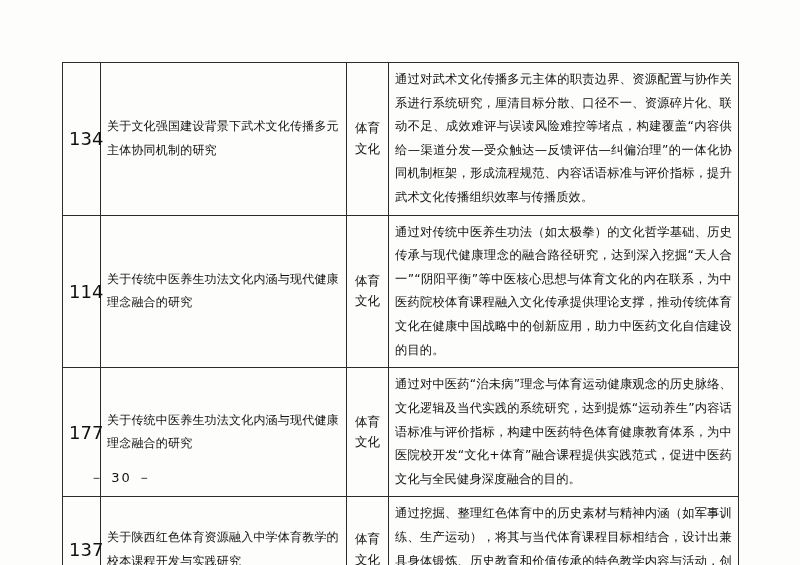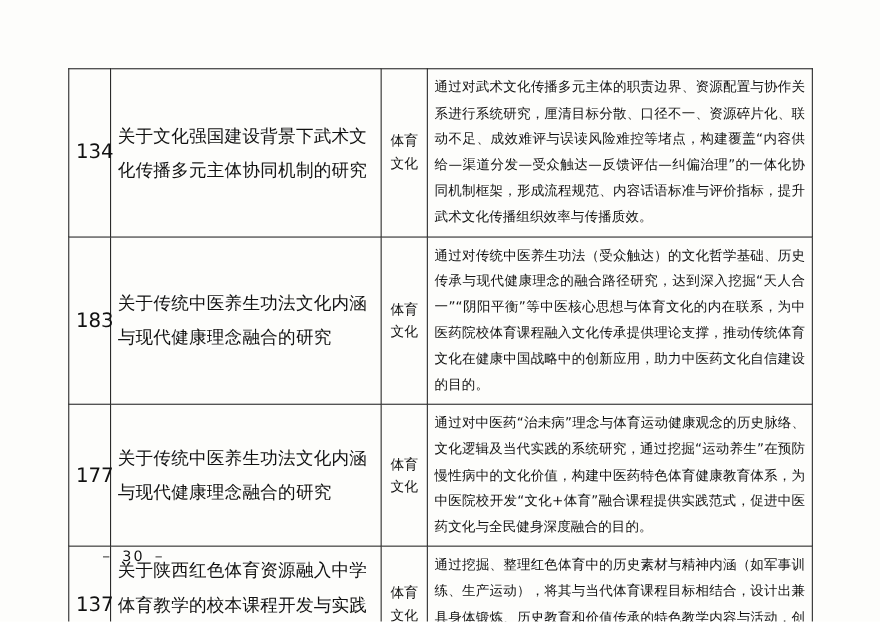--- a/index.html
+++ b/index.html
@@ -39,21 +39,21 @@
     box-sizing: border-box;
   }
   td.col-num {
     width: 38px;
     text-align: center;
     font-size: 18px;
     color: #111;
   }
   td.col-title {
     width: 246px;
-    font-size: 16px;
+    font-size: 12px;
     line-height: 1.95;
     letter-spacing: 0.2px;
     color: #111;
     padding-left: 8px;
     padding-right: 6px;
   }
   td.col-cat {
     width: 42px;
     text-align: center;
     font-size: 12.5px;
@@ -73,21 +73,21 @@
     padding-left: 8px;
     padding-right: 8px;
     margin-top: 20px;
   }
   .cat-line {
     display: block;
   }
   .page-number {
     position: absolute;
     left: 90px;
-    top: 497px;
+    top: 469px;
     font-size: 13px;
     letter-spacing: 2px;
     color: #111;
   }
 </style>
 </head>
 <body>
 
 <div class="page">
 
@@ -97,36 +97,36 @@
         <tr>
           <td class="col-num">134</td>
           <td class="col-title">关于文化强国建设背景下武术文化传播多元主体协同机制的研究</td>
           <td class="col-cat">
             <span class="cat-line">体育</span>
             <span class="cat-line">文化</span>
           </td>
           <td class="col-desc">通过对武术文化传播多元主体的职责边界、资源配置与协作关系进行系统研究，厘清目标分散、口径不一、资源碎片化、联动不足、成效难评与误读风险难控等堵点，构建覆盖“内容供给—渠道分发—受众触达—反馈评估—纠偏治理”的一体化协同机制框架，形成流程规范、内容话语标准与评价指标，提升武术文化传播组织效率与传播质效。</td>
         </tr>
         <tr>
-          <td class="col-num">183</td>
+          <td class="col-num">114</td>
           <td class="col-title">关于传统中医养生功法文化内涵与现代健康理念融合的研究</td>
           <td class="col-cat">
             <span class="cat-line">体育</span>
             <span class="cat-line">文化</span>
           </td>
-          <td class="col-desc">通过对传统中医养生功法（受众触达）的文化哲学基础、历史传承与现代健康理念的融合路径研究，达到深入挖掘“天人合一”“阴阳平衡”等中医核心思想与体育文化的内在联系，为中医药院校体育课程融入文化传承提供理论支撑，推动传统体育文化在健康中国战略中的创新应用，助力中医药文化自信建设的目的。</td>
+          <td class="col-desc">通过对传统中医养生功法（如太极拳）的文化哲学基础、历史传承与现代健康理念的融合路径研究，达到深入挖掘“天人合一”“阴阳平衡”等中医核心思想与体育文化的内在联系，为中医药院校体育课程融入文化传承提供理论支撑，推动传统体育文化在健康中国战略中的创新应用，助力中医药文化自信建设的目的。</td>
         </tr>
         <tr>
           <td class="col-num">177</td>
           <td class="col-title">关于传统中医养生功法文化内涵与现代健康理念融合的研究</td>
           <td class="col-cat">
             <span class="cat-line">体育</span>
             <span class="cat-line">文化</span>
           </td>
-          <td class="col-desc">通过对中医药“治未病”理念与体育运动健康观念的历史脉络、文化逻辑及当代实践的系统研究，通过挖掘“运动养生”在预防慢性病中的文化价值，构建中医药特色体育健康教育体系，为中医院校开发“文化+体育”融合课程提供实践范式，促进中医药文化与全民健身深度融合的目的。</td>
+          <td class="col-desc">通过对中医药“治未病”理念与体育运动健康观念的历史脉络、文化逻辑及当代实践的系统研究，达到提炼“运动养生”内容话语标准与评价指标，构建中医药特色体育健康教育体系，为中医院校开发“文化+体育”融合课程提供实践范式，促进中医药文化与全民健身深度融合的目的。</td>
         </tr>
         <tr>
           <td class="col-num">137</td>
           <td class="col-title">关于陕西红色体育资源融入中学体育教学的校本课程开发与实践研究</td>
           <td class="col-cat">
             <span class="cat-line">体育</span>
             <span class="cat-line">文化</span>
           </td>
           <td class="col-desc">通过挖掘、整理红色体育中的历史素材与精神内涵（如军事训练、生产运动），将其与当代体育课程目标相结合，设计出兼具身体锻炼、历史教育和价值传承的特色教学内容与活动，创新红色文化传承载体。</td>
         </tr>

